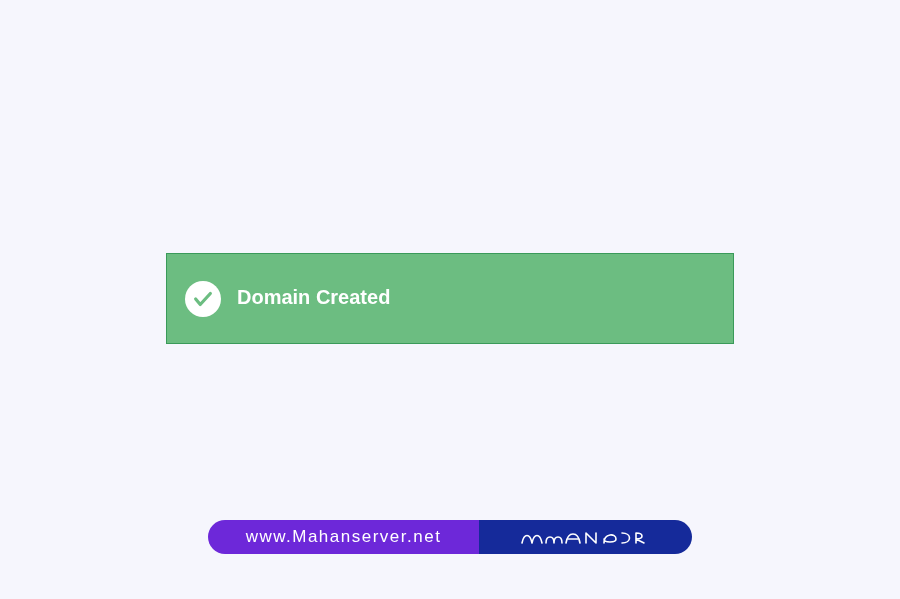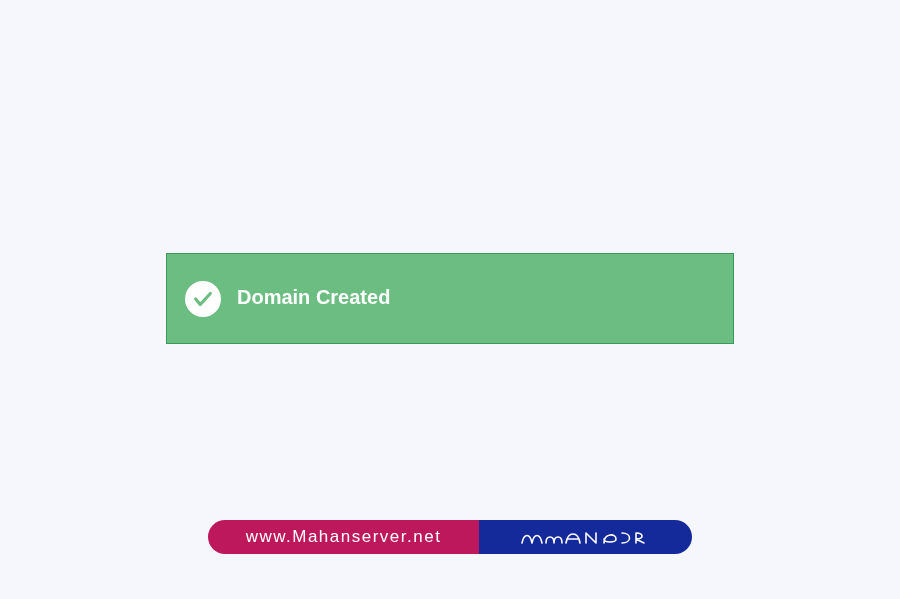--- a/index.html
+++ b/index.html
@@ -63,21 +63,21 @@
       bottom: 45px;
       left: 50%;
       transform: translateX(-50%);
       display: flex;
       width: 484px;
       height: 34px;
       border-radius: 17px;
       overflow: hidden;
     }
     .footer-left {
-      background: #be185d;
+      background: #6d28d9;
       color: #ffffff;
       display: flex;
       align-items: center;
       justify-content: center;
       width: 56%;
       font-size: 17px;
       letter-spacing: 1.5px;
       font-weight: 400;
     }
     .footer-right {

